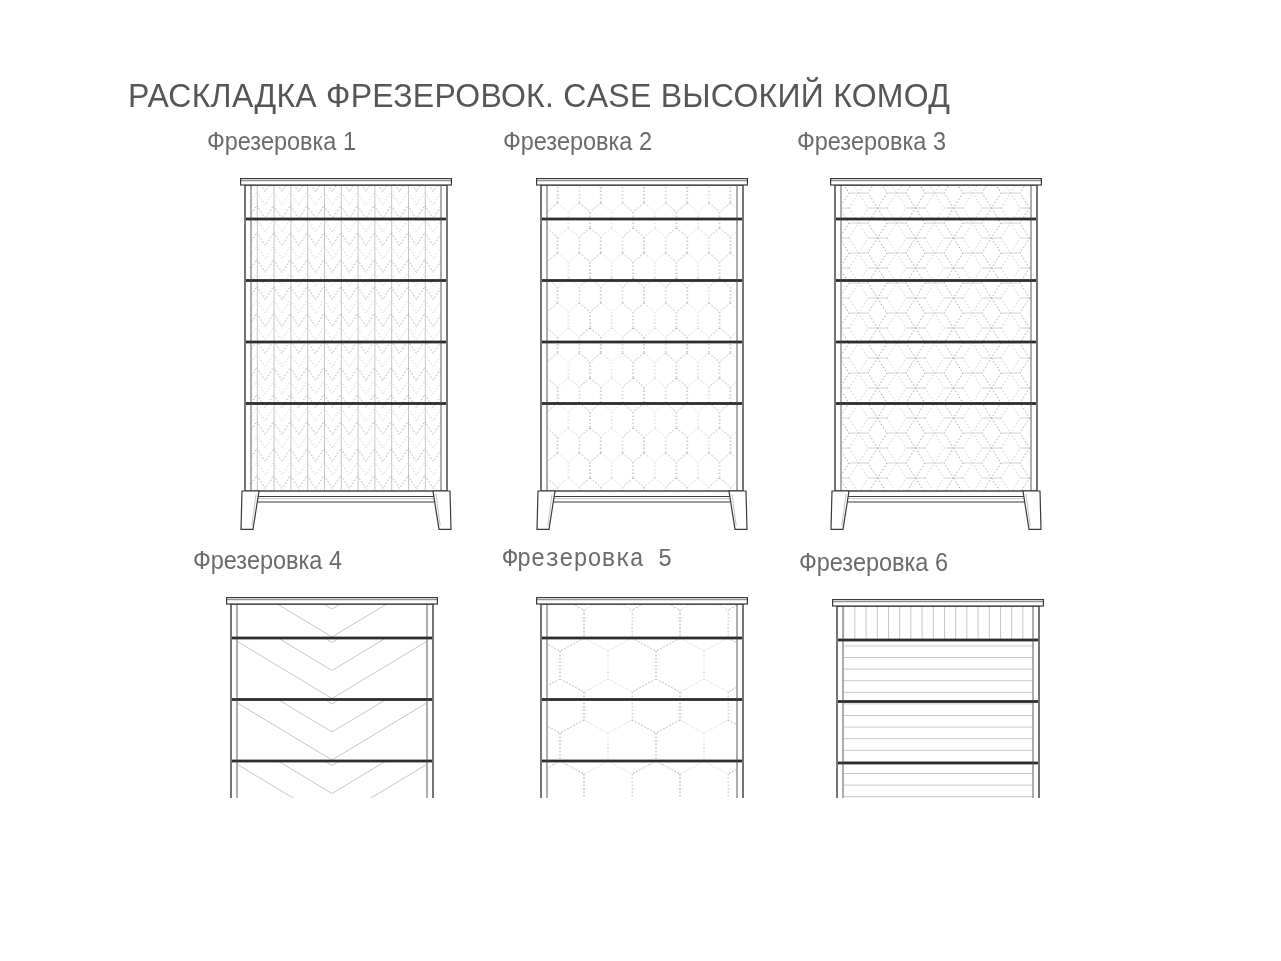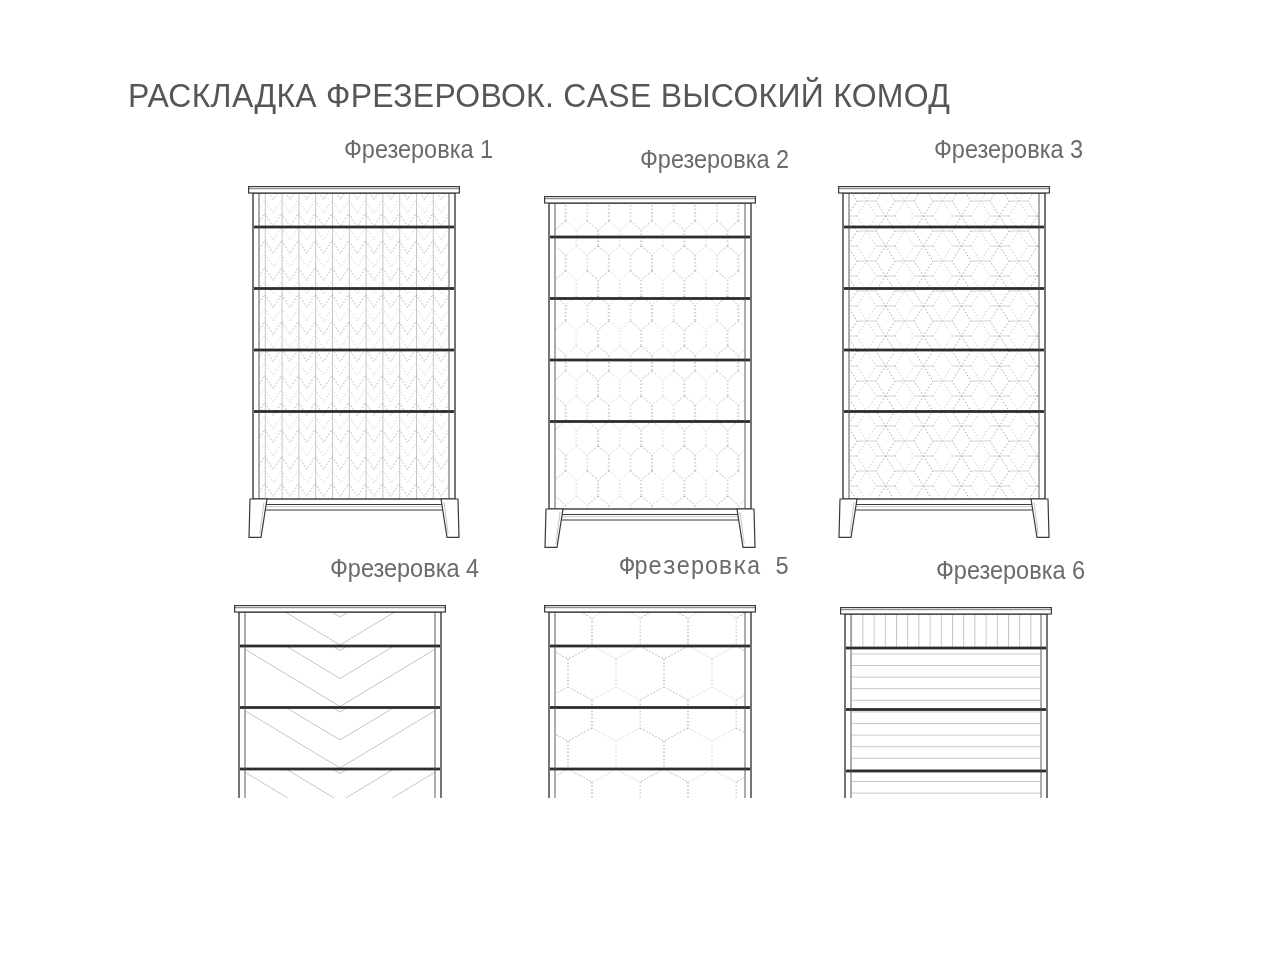--- a/index.html
+++ b/index.html
@@ -7,21 +7,21 @@
     position:relative;width:1281px;height:798px;background:#fff;
     font-family:"Liberation Sans",sans-serif;overflow:hidden;
   }
   .page-title{
     position:absolute;left:128px;top:76px;margin:0;
     font-size:34px;font-weight:400;line-height:38px;color:#55565a;
     letter-spacing:.3px;transform:scaleX(.94);transform-origin:left center;
     white-space:nowrap;
   }
   .variant-cell{
-    position:absolute;width:296px;margin:8px;padding:0;text-align:right;
+    position:absolute;width:296px;margin:0;padding:0;text-align:left;
   }
   .variant-label{
     display:block;font-size:25px;line-height:30px;color:#6b6b6b;
     transform:scaleX(.94);transform-origin:center;white-space:nowrap;
     margin:0 0 22px 0;
   }
   .cabinet-svg{display:block;margin:0 auto;}
 </style>
 </head>
 <body>
@@ -72,21 +72,21 @@
           <rect x="0.6" y="0.6" width="210.8" height="6.4" fill="#fff" stroke="#3a3a3a" stroke-width="1.2"></rect>
           <path d="M0.6,2.7 H211.4" stroke="#3a3a3a" stroke-width="0.7" fill="none"></path>
           <rect x="15" y="318.5" width="182" height="5.5" fill="#fff" stroke="#3a3a3a" stroke-width="1"></rect>
           <path d="M15,320.6 H197" stroke="#8a8a8a" stroke-width="0.5" fill="none"></path>
           <path d="M2,313 L19,313 L13,351.4 L1,351.4 Z" fill="#fff" stroke="#3a3a3a" stroke-width="1.2"></path>
           <path d="M16,316 L11.8,348" stroke="#8a8a8a" stroke-width="0.5" fill="none"></path>
           <path d="M210,313 L193,313 L199,351.4 L211,351.4 Z" fill="#fff" stroke="#3a3a3a" stroke-width="1.2"></path>
           <path d="M196,316 L200.2,348" stroke="#8a8a8a" stroke-width="0.5" fill="none"></path>
         </svg>
       </figure>
-      <figure class="variant-cell" style="left: 494px; top: 136px;">
+      <figure class="variant-cell" style="left: 494px; top: 126px;">
         <figcaption class="variant-label">Фрезеровка 2</figcaption>
         <svg class="cabinet-svg" width="212" height="352" viewBox="0 0 212 352">
           <defs>
             <pattern id="c1-herringbone" width="16.8" height="27" patternUnits="userSpaceOnUse">
               <path d="M0.5,0 V27" stroke="#b8b8b8" stroke-width="0.8" fill="none"></path>
               <path d="M0,0.5 L8.4,13.5 L16.8,0.5" stroke="#9c9c9c" stroke-dasharray="1.5 2" stroke-width="0.9" fill="none"></path>
               <path d="M0,14 L8.4,27 L16.8,14" stroke="#c9c9c9" stroke-dasharray="1.5 2" stroke-width="0.9" fill="none"></path>
             </pattern>
             <pattern id="c1-hexSmall" width="43.2" height="50" patternUnits="userSpaceOnUse">
               <path d="M10.8,0 L21.6,9 M10.8,0 L0,9 M0,9 V25 M21.6,9 V25 M0,25 L10.8,34 M21.6,25 L10.8,34 M10.8,34 V50" stroke="#9c9c9c" stroke-dasharray="1.5 2" stroke-width="0.9" fill="none"></path>

